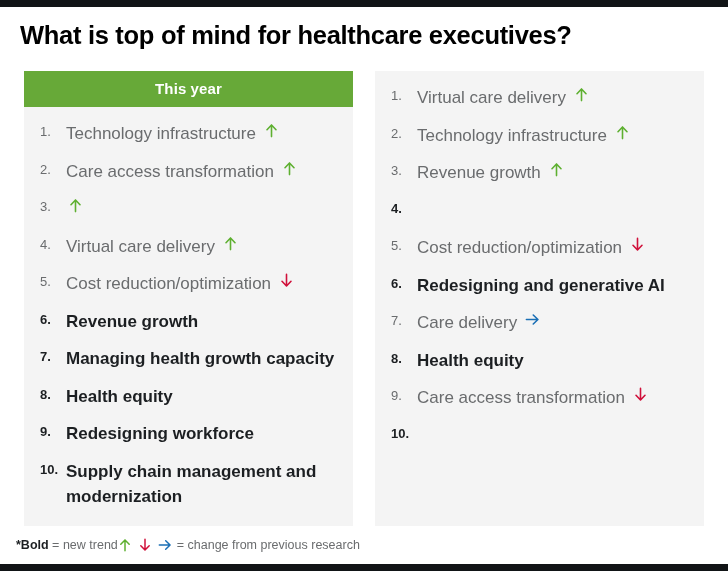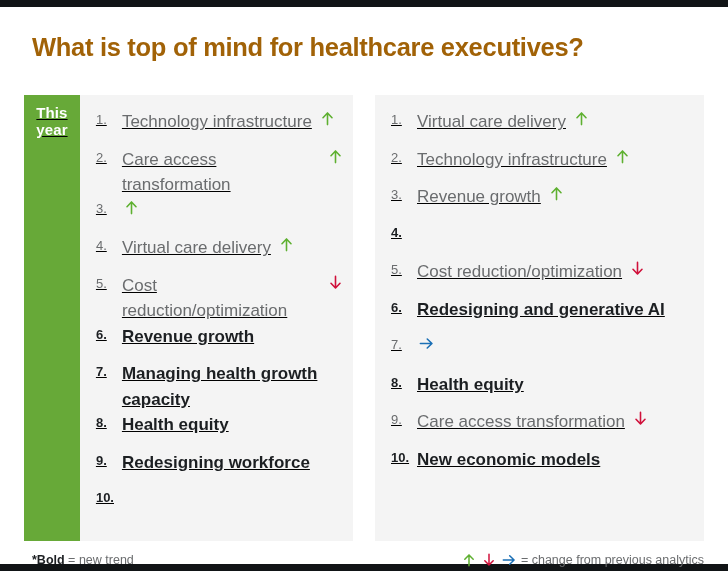--- a/index.html
+++ b/index.html
@@ -28,40 +28,39 @@
     position: absolute;
     top: 7px;
     left: 0;
     width: 728px;
     height: 557px;
     background: #ffffff;
     box-sizing: border-box;
   }
 
   .title {
-    margin: 16px;
+    margin: 4px;
     padding: 10px 0 0 16px;
     font-size: 25.5px;
     font-weight: bold;
     letter-spacing: -0.3px;
-    color: #a16207;
+    color: #000000;
     line-height: 1.15;
   }
 
   .columns {
     display: flex;
     gap: 22px;
     padding: 17px 24px 0 24px;
     box-sizing: border-box;
   }
   .column {
     width: 336px;
     display: flex;
-    flex-direction: row;
-    text-decoration: underline;
+    flex-direction: column;
   }
 
   .col-header {
     background: #67A938;
     color: #ffffff;
     text-align: center;
     font-size: 15px;
     font-weight: bold;
     letter-spacing: 0.1px;
     padding: 9px 0 10px 0;
@@ -109,22 +108,21 @@
     flex: 0 0 auto;
     margin-left: 2px;
     line-height: 1;
     padding-top: 2px;
   }
   .trend svg { display: block; }
 
   .footer {
     display: flex;
     align-items: center;
-    justify-content: space-between;
-    padding: 12px 24px 0 32px;
+    padding: 12px 24px 0 16px;
     box-sizing: border-box;
   }
   .footer-left {
     font-size: 12.5px;
     color: #6A6C6E;
   }
   .footer-left b {
     color: #1C1F22;
     font-weight: bold;
   }
@@ -212,20 +210,21 @@
           <div class="rank-item is-bold">
             <span class="rank-num">8.</span>
             <span class="rank-text">Health equity</span>
           </div>
           <div class="rank-item is-bold">
             <span class="rank-num">9.</span>
             <span class="rank-text">Redesigning workforce</span>
           </div>
           <div class="rank-item is-bold">
             <span class="rank-num">10.</span>
+            <span class="rank-text">Supply chain management and modernization</span>
           </div>
         </div>
     </div>
 
     <div class="column">
       <div class="col-body" id="list-1">
           <div class="rank-item">
             <span class="rank-num">1.</span>
             <span class="rank-text">Virtual care delivery</span>
             <span class="trend">
@@ -263,20 +262,21 @@
                 <path d="M8 1.5 L8 12.8 M8 13.8 L3.2 8.8 M8 13.8 L12.8 8.8" fill="none" stroke="#D0103A" stroke-width="1.7" stroke-linecap="round" stroke-linejoin="round"></path>
               </svg>
             </span>
           </div>
           <div class="rank-item is-bold">
             <span class="rank-num">6.</span>
             <span class="rank-text">Redesigning and generative AI</span>
           </div>
           <div class="rank-item">
             <span class="rank-num">7.</span>
+            <span class="rank-text">Care delivery</span>
             <span class="trend">
               <svg width="15" height="15" viewBox="0 0 16 16">
                 <path d="M1.5 8 L12.8 8 M13.8 8 L8.8 3.2 M13.8 8 L8.8 12.8" fill="none" stroke="#1A6FB5" stroke-width="1.7" stroke-linecap="round" stroke-linejoin="round"></path>
               </svg>
             </span>
           </div>
           <div class="rank-item is-bold">
             <span class="rank-num">8.</span>
             <span class="rank-text">Health equity</span>
           </div>
@@ -284,21 +284,20 @@
             <span class="rank-num">9.</span>
             <span class="rank-text">Care access transformation</span>
             <span class="trend">
               <svg width="15" height="15" viewBox="0 0 16 16">
                 <path d="M8 1.5 L8 12.8 M8 13.8 L3.2 8.8 M8 13.8 L12.8 8.8" fill="none" stroke="#D0103A" stroke-width="1.7" stroke-linecap="round" stroke-linejoin="round"></path>
               </svg>
             </span>
           </div>
           <div class="rank-item is-bold">
             <span class="rank-num">10.</span>
-            <span class="rank-text">New economic models</span>
           </div>
         </div>
     </div>
 
   </div>
 
   <div class="footer">
     <div class="footer-left">
       <b>*Bold</b><span> = new trend</span>
     </div>
@@ -313,17 +312,17 @@
             <svg width="14" height="14" viewBox="0 0 16 16">
               <path d="M8 1.5 L8 12.8 M8 13.8 L3.2 8.8 M8 13.8 L12.8 8.8" fill="none" stroke="#D0103A" stroke-width="1.7" stroke-linecap="round" stroke-linejoin="round"></path>
             </svg>
           </span>
           <span>
             <svg width="14" height="14" viewBox="0 0 16 16">
               <path d="M1.5 8 L12.8 8 M13.8 8 L8.8 3.2 M13.8 8 L8.8 12.8" fill="none" stroke="#1A6FB5" stroke-width="1.7" stroke-linecap="round" stroke-linejoin="round"></path>
             </svg>
           </span>
         </span>
-      <span>= change from previous analytics</span>
+      <span>= change from previous research</span>
     </div>
   </div>
 
 </div>
 
 </body></html>

